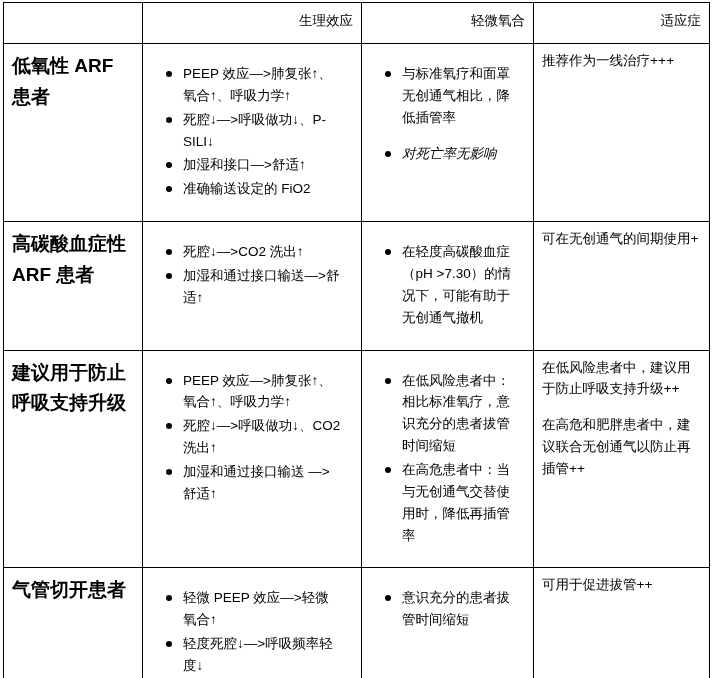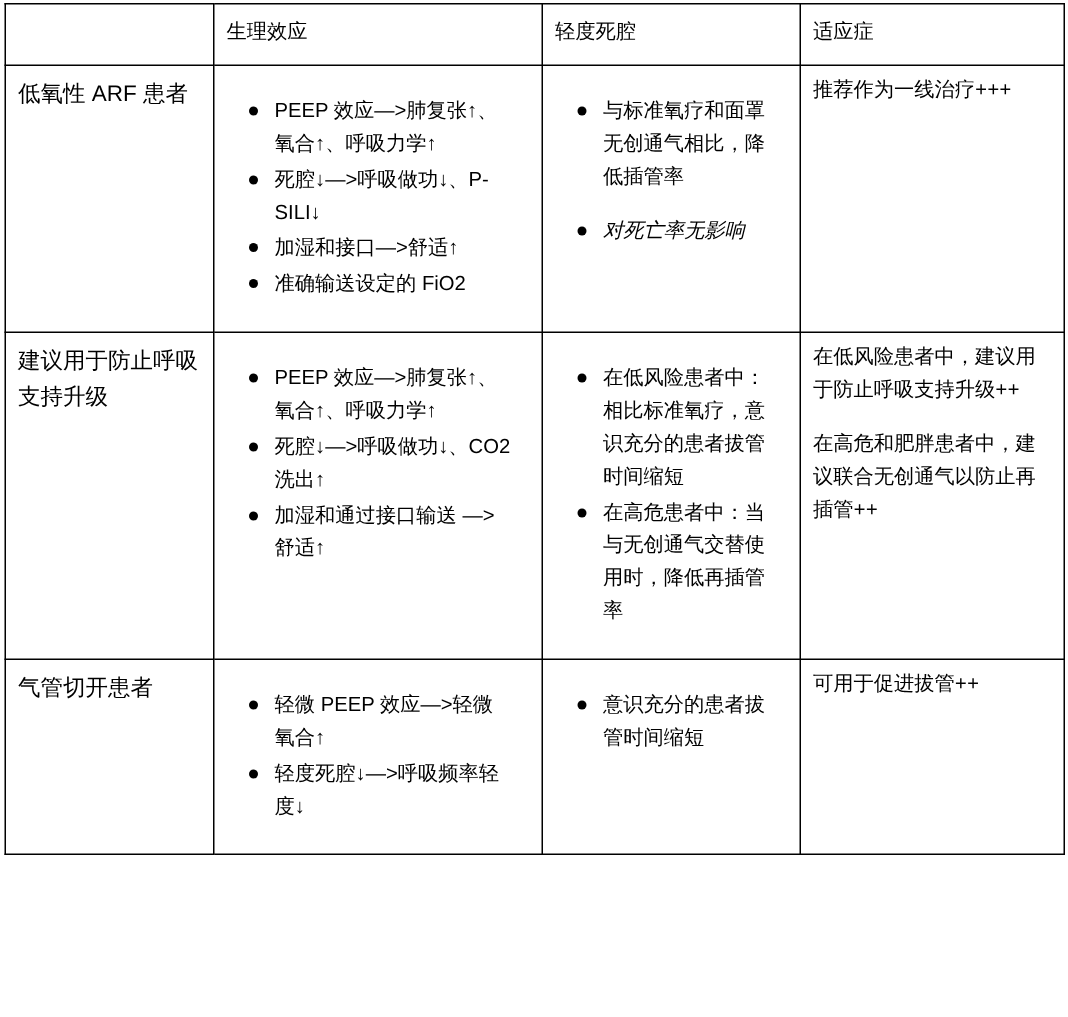--- a/index.html
+++ b/index.html
@@ -35,28 +35,30 @@
   }
   col.c0 { width: 139px; }
   col.c1 { width: 219px; }
   col.c2 { width: 172px; }
   col.c3 { width: 176px; }
 
   .hdr td {
     height: 24px;
     padding-top: 5px;
     padding-bottom: 5px;
+    text-align: right;
   }
   .hdr-label {
     font-size: 13.5px;
     white-space: nowrap;
   }
   .rowlabel {
-    font-size: 15px;
+    font-size: 19px;
     line-height: 1.62;
+    font-weight: bold;
   }
   ul.bullets {
     list-style: none;
     margin: 12px;
     padding: 0;
   }
   ul.bullets > li {
     position: relative;
     padding-left: 20px;
     margin: 0 0 2px 0;
@@ -97,21 +99,21 @@
     </colgroup>
     <tbody>
       <tr class="hdr">
         <td>
           <div class="hdr-label"></div>
         </td>
         <td>
           <div class="hdr-label">生理效应</div>
         </td>
         <td>
-          <div class="hdr-label">轻度死腔</div>
+          <div class="hdr-label">轻微氧合</div>
         </td>
         <td>
           <div class="hdr-label">适应症</div>
         </td>
       </tr>
 
       <tr>
         <td>
           <div class="rowlabel">低氧性 ARF 患者</div>
         </td>
@@ -127,20 +129,39 @@
           <ul class="bullets">
             <li>与标准氧疗和面罩无创通气相比，降低插管率</li>
             <li class="spaced">对死亡率无影响</li>
           </ul>
         </td>
         <td>
           <p class="plain">推荐作为一线治疗+++</p>
         </td>
       </tr>
 
+      <tr>
+        <td>
+          <div class="rowlabel">高碳酸血症性 ARF 患者</div>
+        </td>
+        <td>
+          <ul class="bullets">
+            <li>死腔↓—&gt;CO2 洗出↑</li>
+            <li>加湿和通过接口输送—&gt;舒适↑</li>
+          </ul>
+        </td>
+        <td>
+          <ul class="bullets">
+            <li>在轻度高碳酸血症（pH &gt;7.30）的情况下，可能有助于无创通气撤机</li>
+          </ul>
+        </td>
+        <td>
+          <p class="plain">可在无创通气的间期使用+</p>
+        </td>
+      </tr>
 
       <tr>
         <td>
           <div class="rowlabel">建议用于防止呼吸支持升级</div>
         </td>
         <td>
           <ul class="bullets">
             <li>PEEP 效应—&gt;肺复张↑、氧合↑、呼吸力学↑</li>
             <li>死腔↓—&gt;呼吸做功↓、CO2 洗出↑</li>
             <li>加湿和通过接口输送 —&gt; 舒适↑</li>

